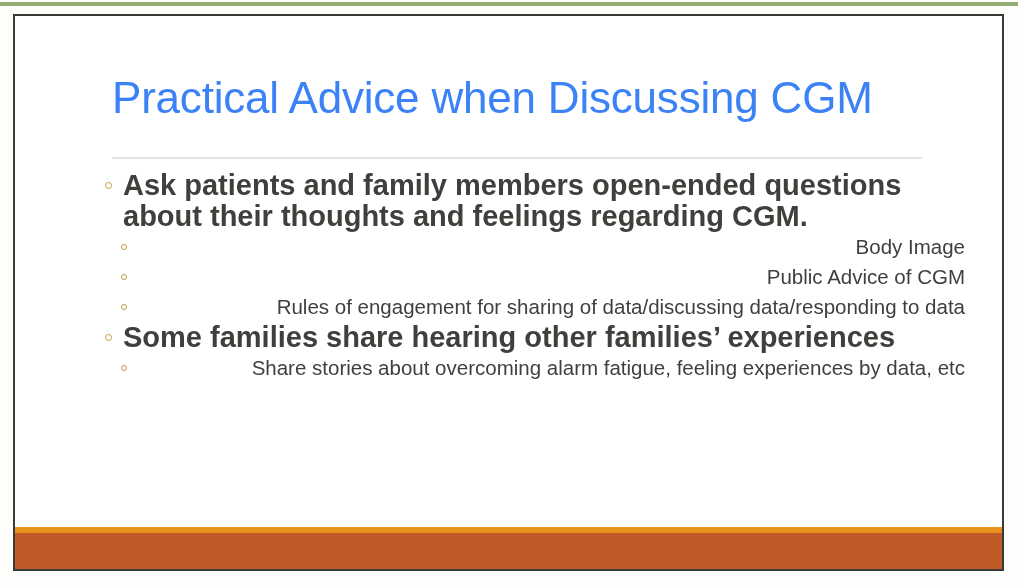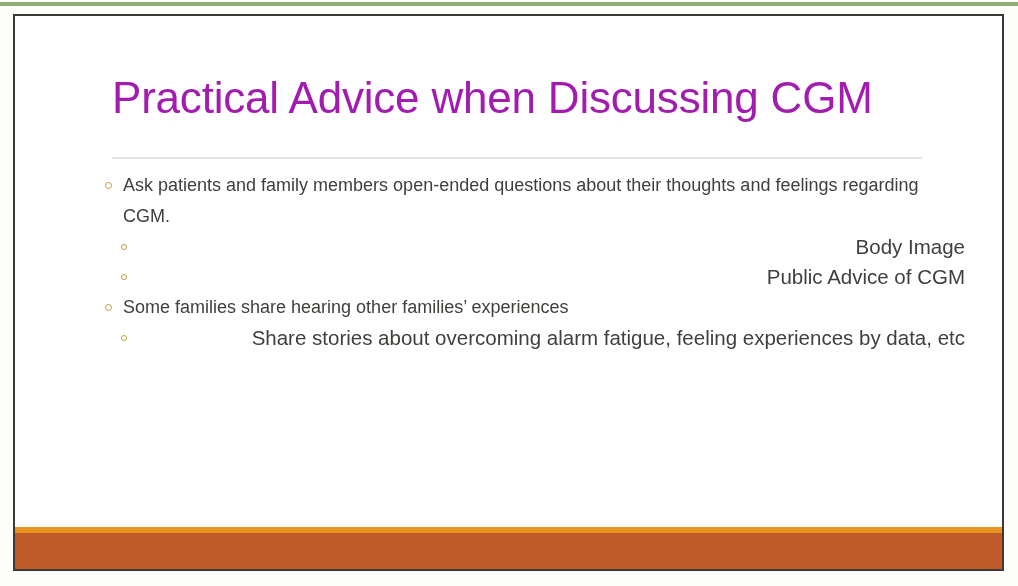--- a/index.html
+++ b/index.html
@@ -41,21 +41,21 @@
   }
 
   .slide-title {
     position: absolute;
     left: 97px;
     top: 55px;
     width: 830px;
     font-size: 44px;
     line-height: 54px;
     font-stretch: condensed;
-    color: #a21caf;
+    color: #3b82f6;
     letter-spacing: -0.2px;
     white-space: nowrap;
     font-family: "Liberation Sans Narrow", "Liberation Sans", "DejaVu Sans", sans-serif;
   }
 
   .title-rule {
     position: absolute;
     left: 97px;
     top: 141px;
     width: 810px;
@@ -77,24 +77,25 @@
   }
 
   li.b1, li.b2 {
     position: relative;
     color: #403f3c;
     font-family: "Liberation Sans Narrow", "Liberation Sans", "DejaVu Sans", sans-serif;
     font-stretch: condensed;
   }
 
   li.b1 {
-    font-size: 18px;
+    font-size: 29px;
     line-height: 31px;
     padding-left: 18px;
     margin: 0 0 0 0;
+    font-weight: bold;
   }
 
   li.b2 {
     font-size: 20.5px;
     line-height: 30px;
     padding-left: 16px;
     margin: 0;
   }
 
   ul.lvl2 {
@@ -171,20 +172,24 @@
         <li style="list-style:none;">
           <ul class="lvl2">
             <li class="b2">
               <span class="mk"></span>
               <span class="txt">Body Image</span>
             </li>
             <li class="b2">
               <span class="mk"></span>
               <span class="txt">Public Advice of CGM</span>
             </li>
+            <li class="b2">
+              <span class="mk"></span>
+              <span class="txt">Rules of engagement for sharing of data/discussing data/responding to data</span>
+            </li>
           </ul>
         </li>
 
 
         <li class="b1">
           <span class="mk"></span>
           <span class="txt">Some families share hearing other families’ experiences</span>
         </li>
 
         <li style="list-style:none;">

